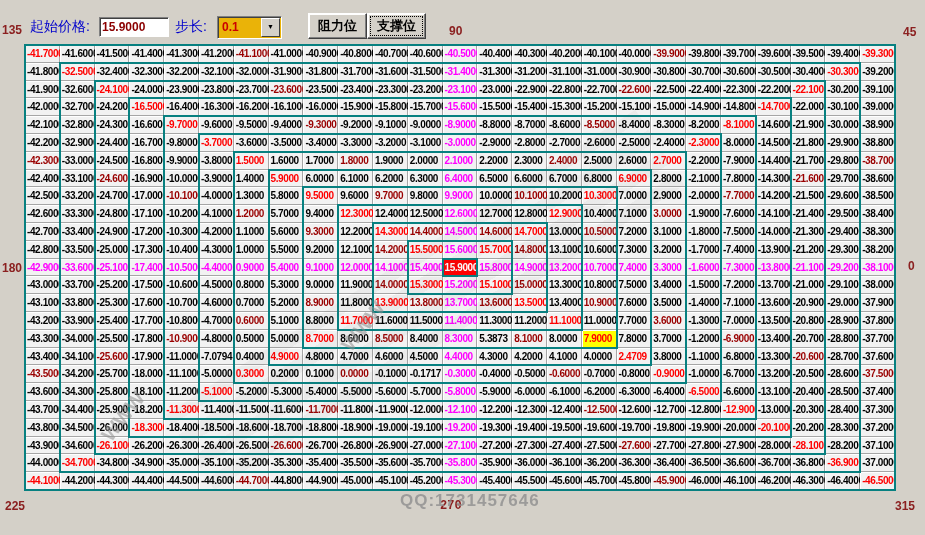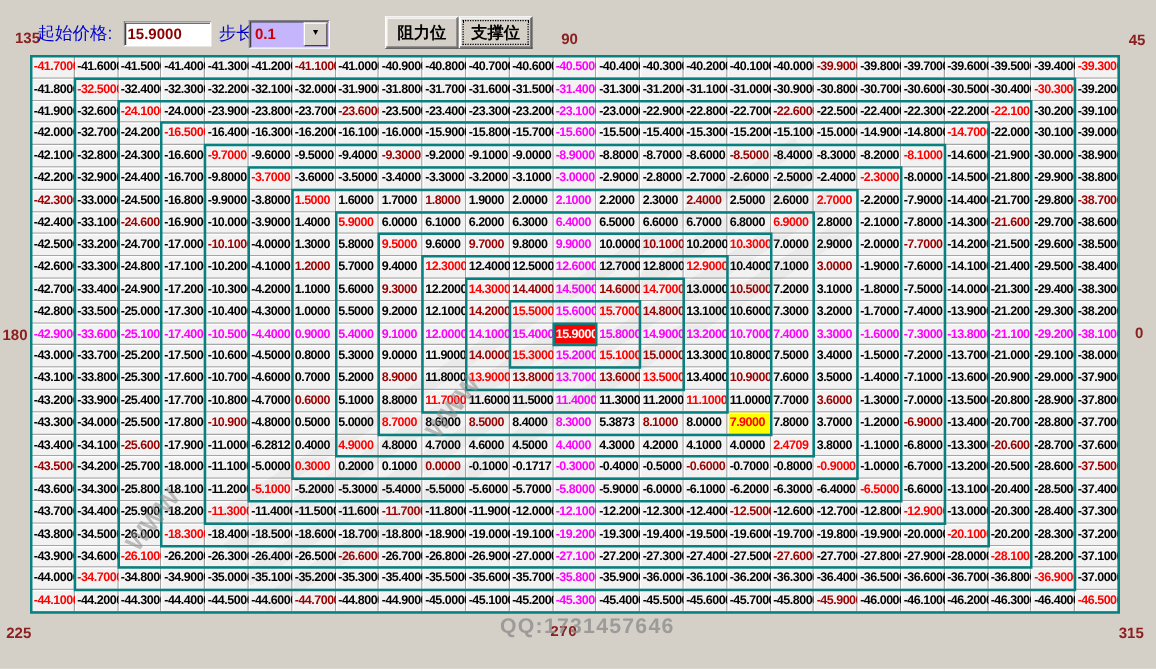--- a/index.html
+++ b/index.html
@@ -6,21 +6,21 @@
   body{width:925px;height:535px;background:#d4d0c8;overflow:hidden;position:relative;
        font-family:"Liberation Sans","DejaVu Sans",sans-serif;}
   .abs{position:absolute;}
   
   .corner-lbl{color:#8b2020;font-size:12px;font-weight:bold;}
   .tb-label{color:#0000cc;font-size:14px;font-weight:normal;}
   .tb-input{position:absolute;left:99px;top:17px;width:64px;height:18px;background:#fff;
             border:1px solid;border-color:#808080 #fff #fff #808080;box-shadow:inset 1px 1px 0 #404040;
             color:#8b0000;font-weight:bold;font-size:12px;padding:0 2px;
             font-family:"Liberation Sans",sans-serif;}
-  .tb-select{position:absolute;left:199px;top:16px;width:63px;height:21px;background:#c4b5fd;
+  .tb-select{position:absolute;left:217px;top:16px;width:63px;height:21px;background:#eab308;
              border:1px solid;border-color:#808080 #fff #fff #808080;box-shadow:inset 1px 1px 0 #404040;}
   .tb-select .val{position:absolute;left:4px;top:3px;color:#cc0000;font-size:12px;font-weight:bold;}
   .dd-btn{position:absolute;right:1px;top:1px;width:17px;height:17px;background:#d4d0c8;
           border:1px solid;border-color:#fff #404040 #404040 #fff;font-size:7px;color:#000;
           text-align:center;line-height:16px;}
   .win-btn{position:absolute;top:13px;width:59px;height:26px;background:#d4d0c8;
            border:1px solid;border-color:#fff #404040 #404040 #fff;
            box-shadow:inset -1px -1px 0 #808080,inset 1px 1px 0 #fff;
            font-size:13px;font-weight:bold;color:#000;line-height:24px;
            font-family:"Liberation Sans","DejaVu Sans",sans-serif;padding:0;}
@@ -44,21 +44,21 @@
   .wm{pointer-events:none;color:#8f8f8f;}
   .wm-qq{left:375px;top:418px;font-size:17px;font-weight:bold;letter-spacing:1px;opacity:.8;margin-top:28px;}
   .wm-diag{font-size:20px;font-weight:bold;opacity:.55;transform:rotate(-52deg);}
   .wm-band{pointer-events:none;width:560px;height:90px;opacity:.05;background:
            repeating-linear-gradient(0deg,#555 0 14px,transparent 14px 26px);
            transform:rotate(-33deg);}
 </style>
 </head>
 <body>
 
-<div class="abs corner-lbl" style="left:12px;top:23px;">135</div>
+<div class="abs corner-lbl" style="left:2px;top:23px;">135</div>
 <div class="abs tb-label" style="left:30px;top:18px;">起始价格:</div>
 <input class="tb-input" value="15.9000" style="">
 <div class="abs tb-label" style="left:175px;top:18px;">步长:</div>
 <div class="tb-select">
   <span class="val">0.1</span>
   <span class="dd-btn">▼</span>
 </div>
 <button class="win-btn" style="left:308px;">阻力位</button>
 <button class="win-btn focused" style="left:367px;">支撑位</button>
 <div class="abs corner-lbl" style="left:449px;top:24px;">90</div>
@@ -495,21 +495,21 @@
       <div class="cell sD">-6.9000</div>
       <div class="cell sN">-13.4000</div>
       <div class="cell sN">-20.7000</div>
       <div class="cell sN">-28.8000</div>
       <div class="cell sN">-37.7000</div>
       <div class="cell sN">-43.4000</div>
       <div class="cell sN">-34.1000</div>
       <div class="cell sD">-25.6000</div>
       <div class="cell sN">-17.9000</div>
       <div class="cell sN">-11.0000</div>
-      <div class="cell sN">-6.2812</div>
+      <div class="cell sN">-7.0794</div>
       <div class="cell sN">0.4000</div>
       <div class="cell sR">4.9000</div>
       <div class="cell sN">4.8000</div>
       <div class="cell sN">4.7000</div>
       <div class="cell sN">4.6000</div>
       <div class="cell sN">4.5000</div>
       <div class="cell sM">4.4000</div>
       <div class="cell sN">4.3000</div>
       <div class="cell sN">4.2000</div>
       <div class="cell sN">4.1000</div>

